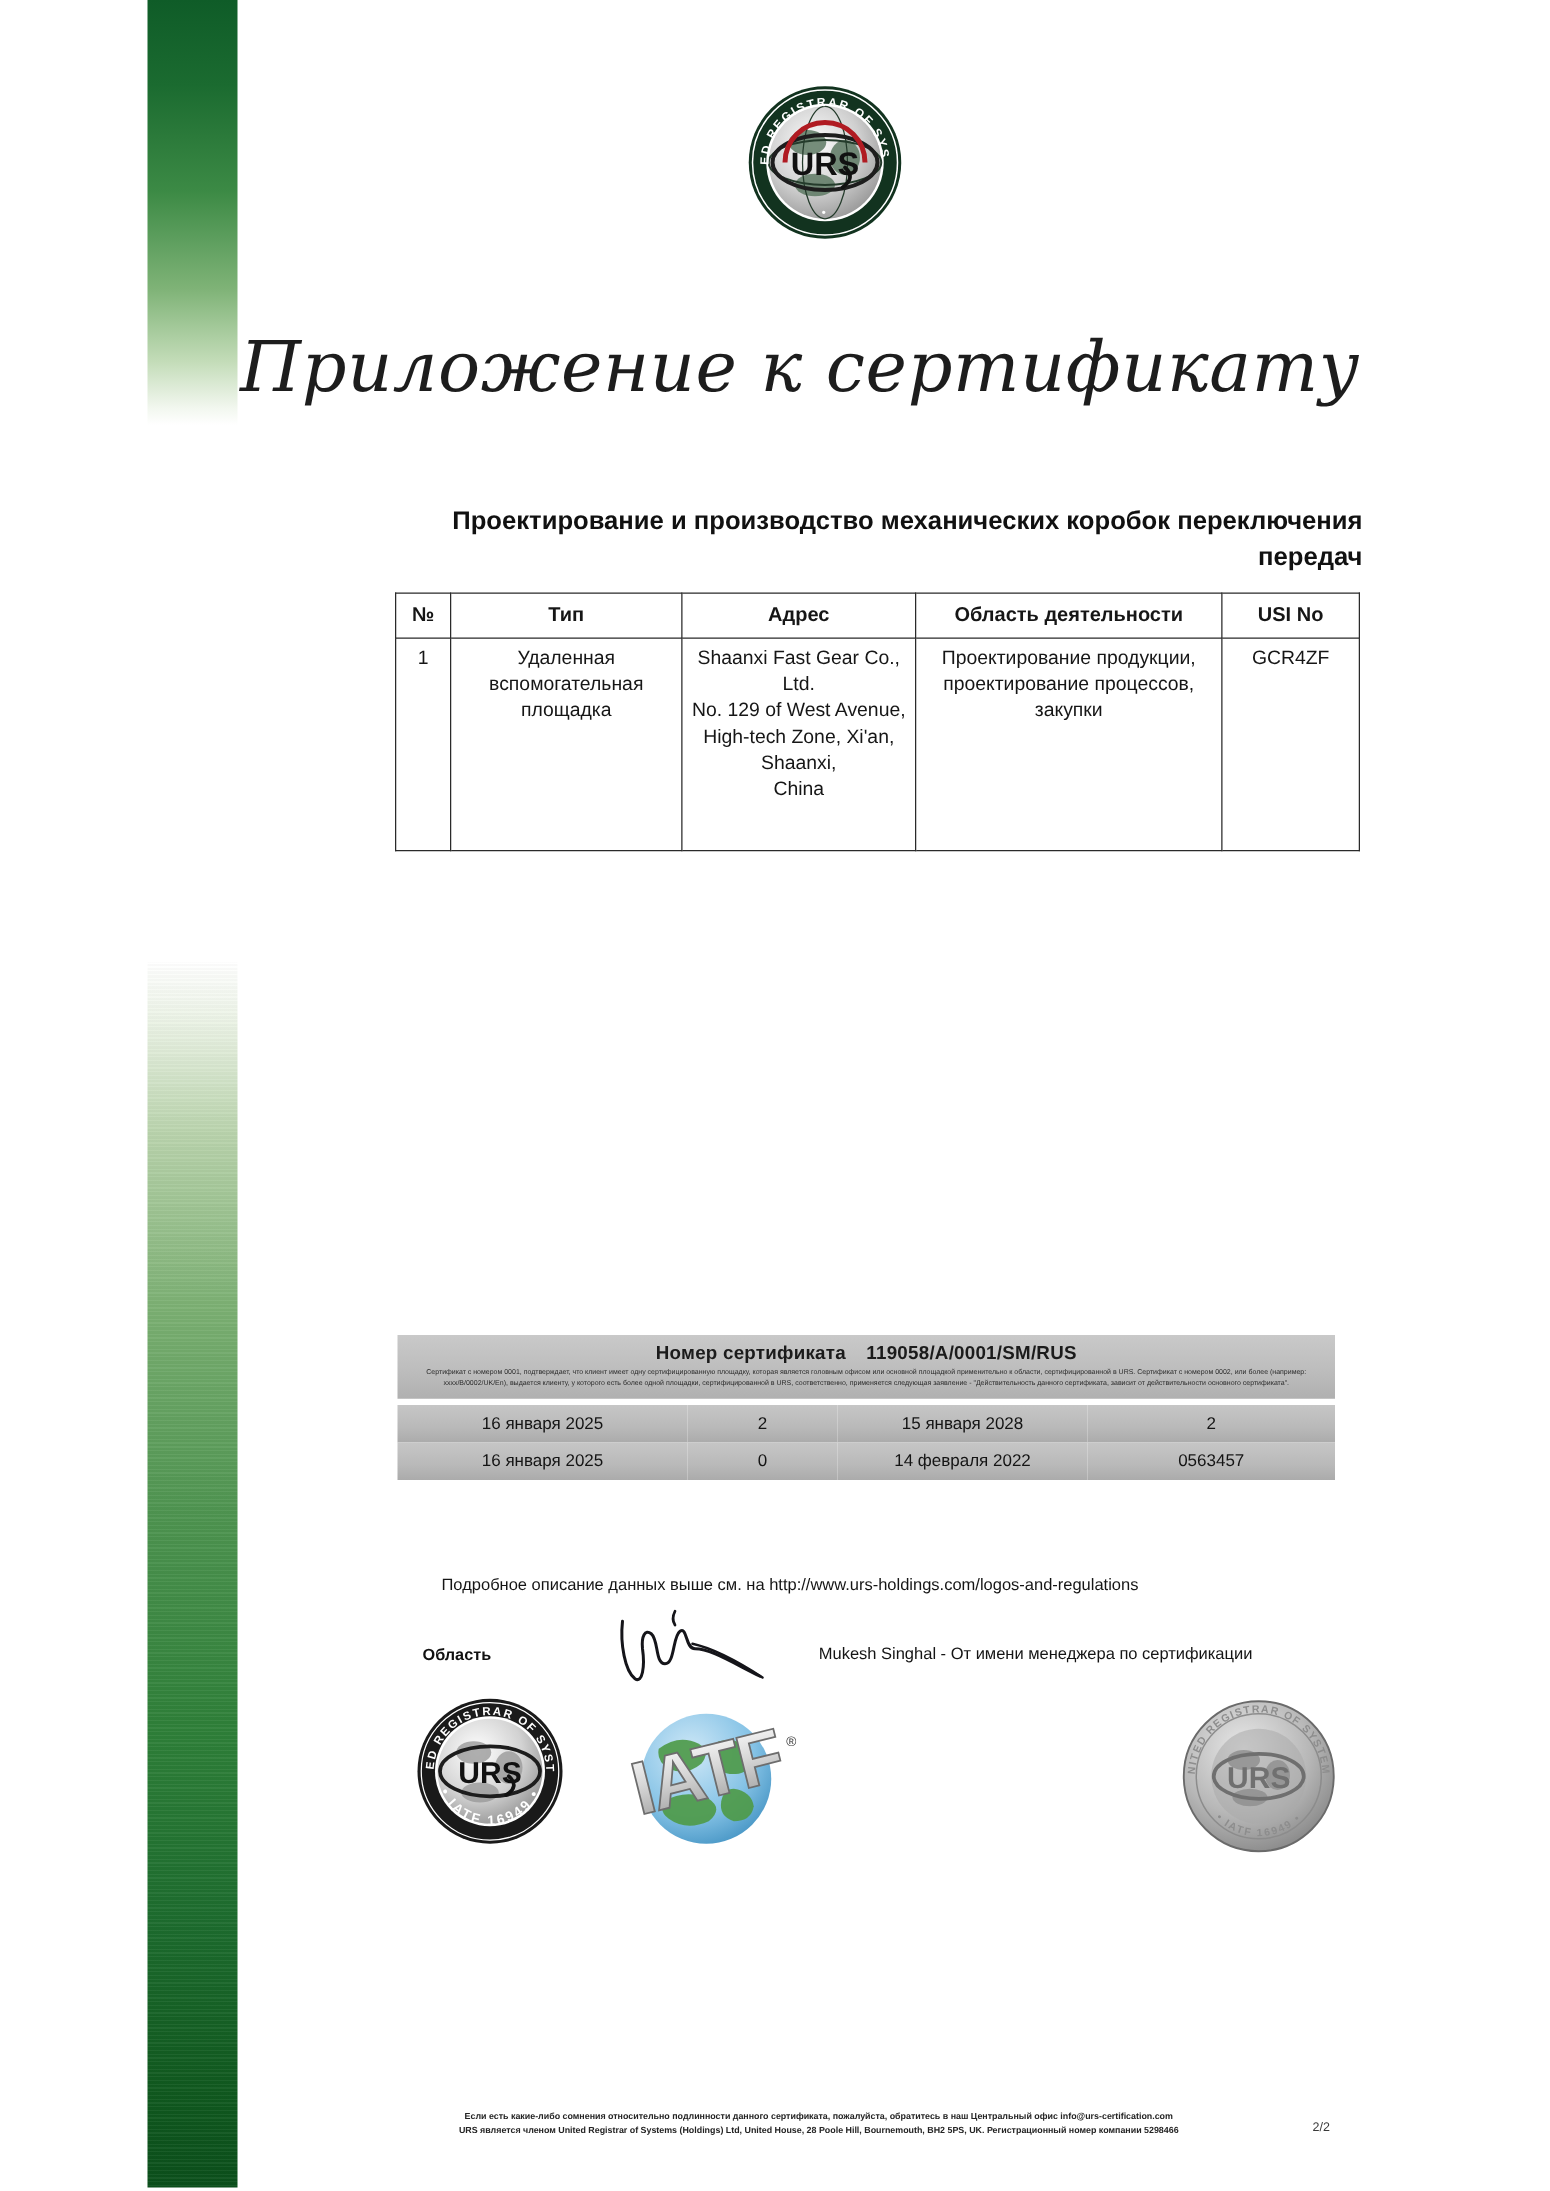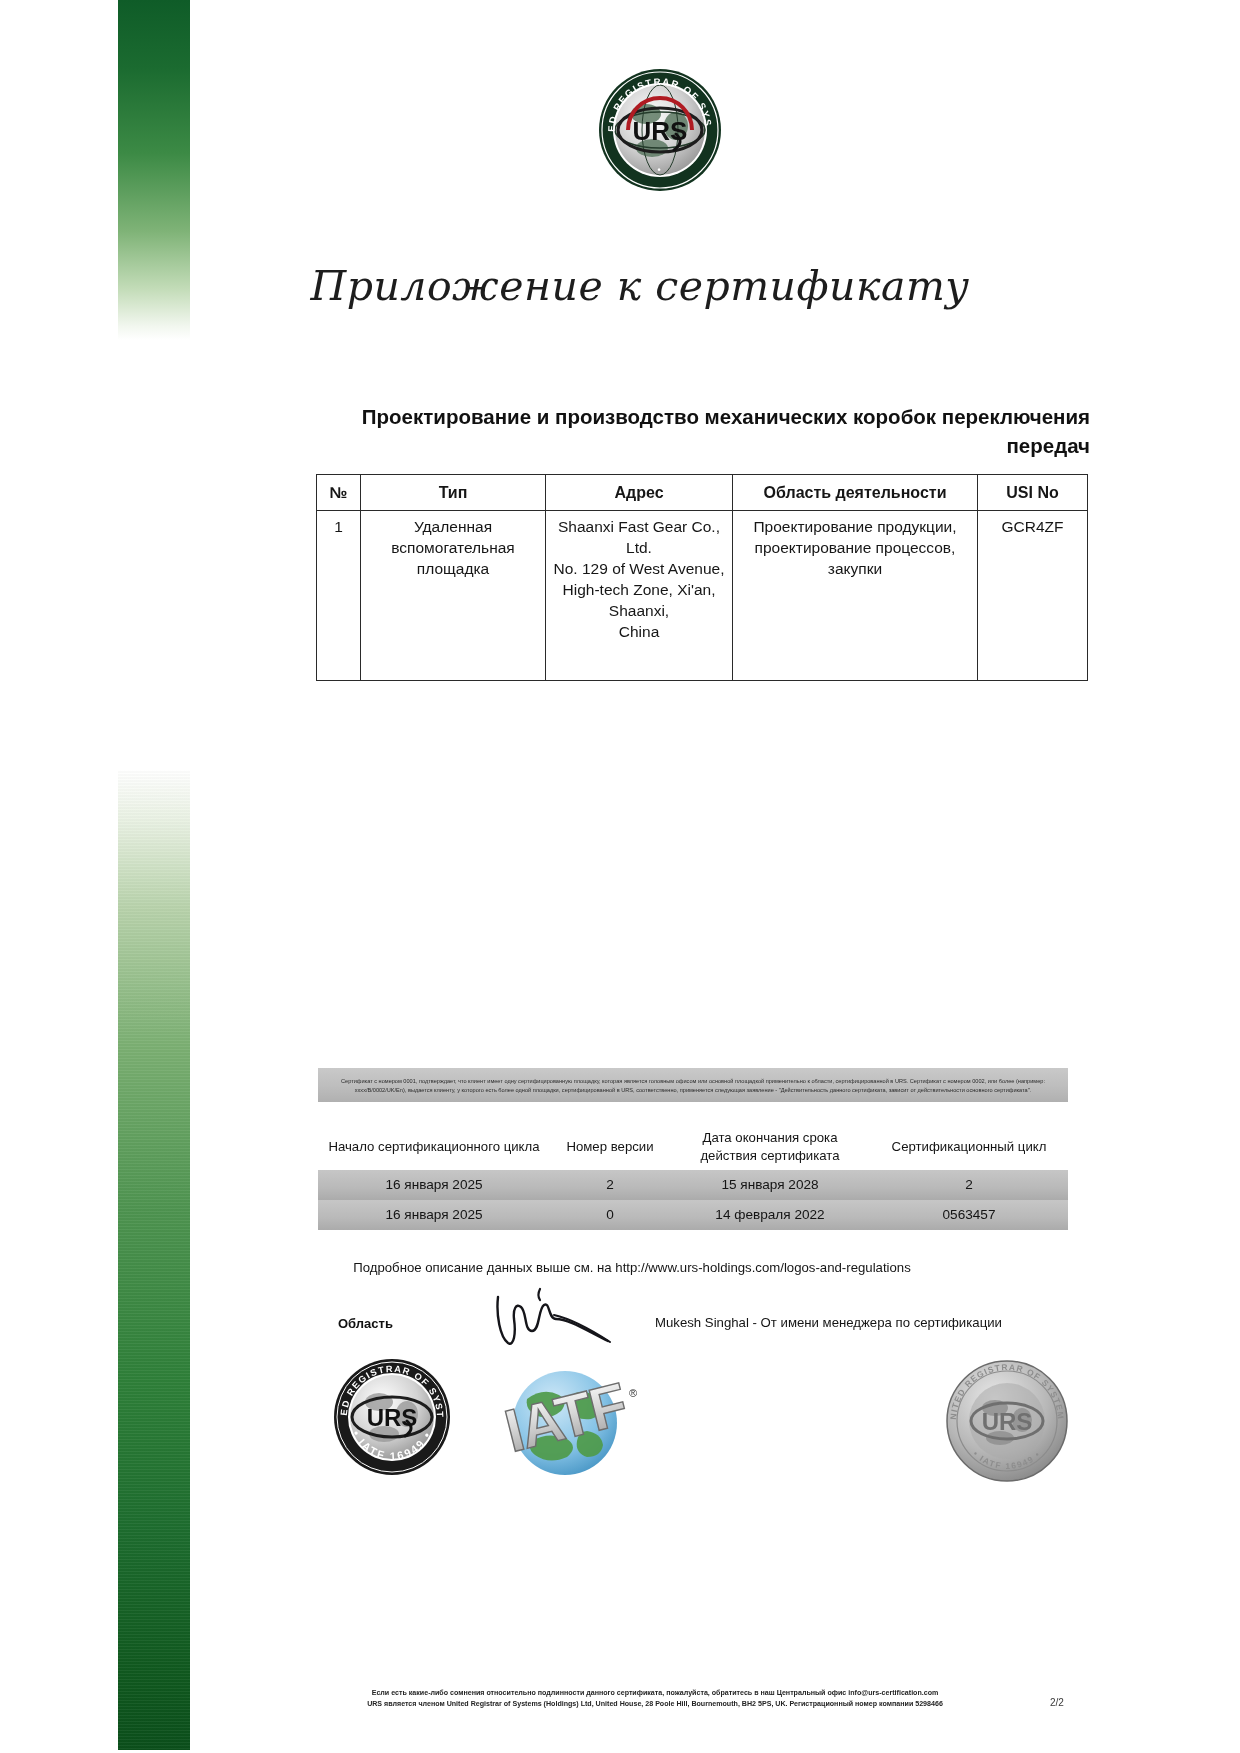--- a/index.html
+++ b/index.html
@@ -49,21 +49,21 @@
   }
 
   
   .doc-title{
     position:absolute;
     left:190px; top:262px;
     width:900px;
     text-align:center;
     font-family:"DejaVu Serif", serif;
     font-style:italic;
-    font-size:41px;
+    font-size:56px;
     letter-spacing:0.5px;
     color:#1d1d1d;
     white-space:nowrap;
   }
   .doc-subtitle{
     position:absolute;
     left:300px; top:402px;
     width:790px;
     text-align:right;
     font-size:20.5px;
@@ -292,37 +292,35 @@
 High-tech Zone, Xi'an,
 Shaanxi,
 China</td>
       <td>Проектирование продукции, проектирование процессов, закупки</td>
       <td>GCR4ZF</td>
     </tr>
   </tbody>
 </table>
 
 <div class="certno-bar">
+  <div class="certno-line">
+    <span>Номер сертификата</span>
+    <span class="num">119058/A/0001/SM/RUS</span>
+  </div>
   <div class="certno-note">Сертификат с номером 0001, подтверждает, что клиент имеет одну сертифицированную площадку, которая является головным офисом или основной площадкой применительно к области, сертифицированной в URS. Сертификат с номером 0002, или более (например: xxxx/B/0002/UK/En), выдается клиенту, у которого есть более одной площадки, сертифицированной в URS, соответственно, применяется следующая заявление - "Действительность данного сертификата, зависит от действительности основного сертификата".</div>
 </div>
 
 <table class="data-grid">
   <colgroup>
       <col class="dg-c1">
       <col class="dg-c2">
       <col class="dg-c3">
       <col class="dg-c4">
     </colgroup>
   <tbody>
-    <tr class="header-row">
-      <td>Начало сертификационного цикла</td>
-      <td>Номер версии</td>
-      <td>Дата окончания срока действия сертификата</td>
-      <td>Сертификационный цикл</td>
-    </tr>
     <tr class="value-row">
       <td>16 января 2025</td>
       <td>2</td>
       <td>15 января 2028</td>
       <td>2</td>
     </tr>
     <tr class="value-row">
       <td>16 января 2025</td>
       <td>0</td>
       <td>14 февраля 2022</td>

